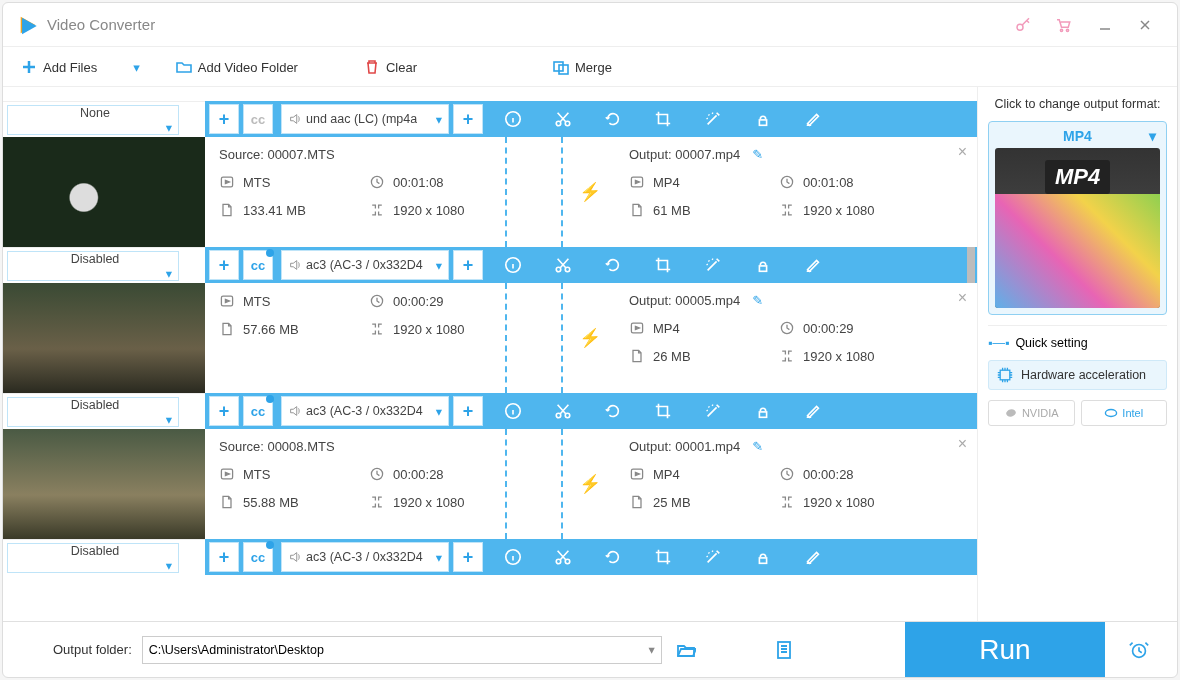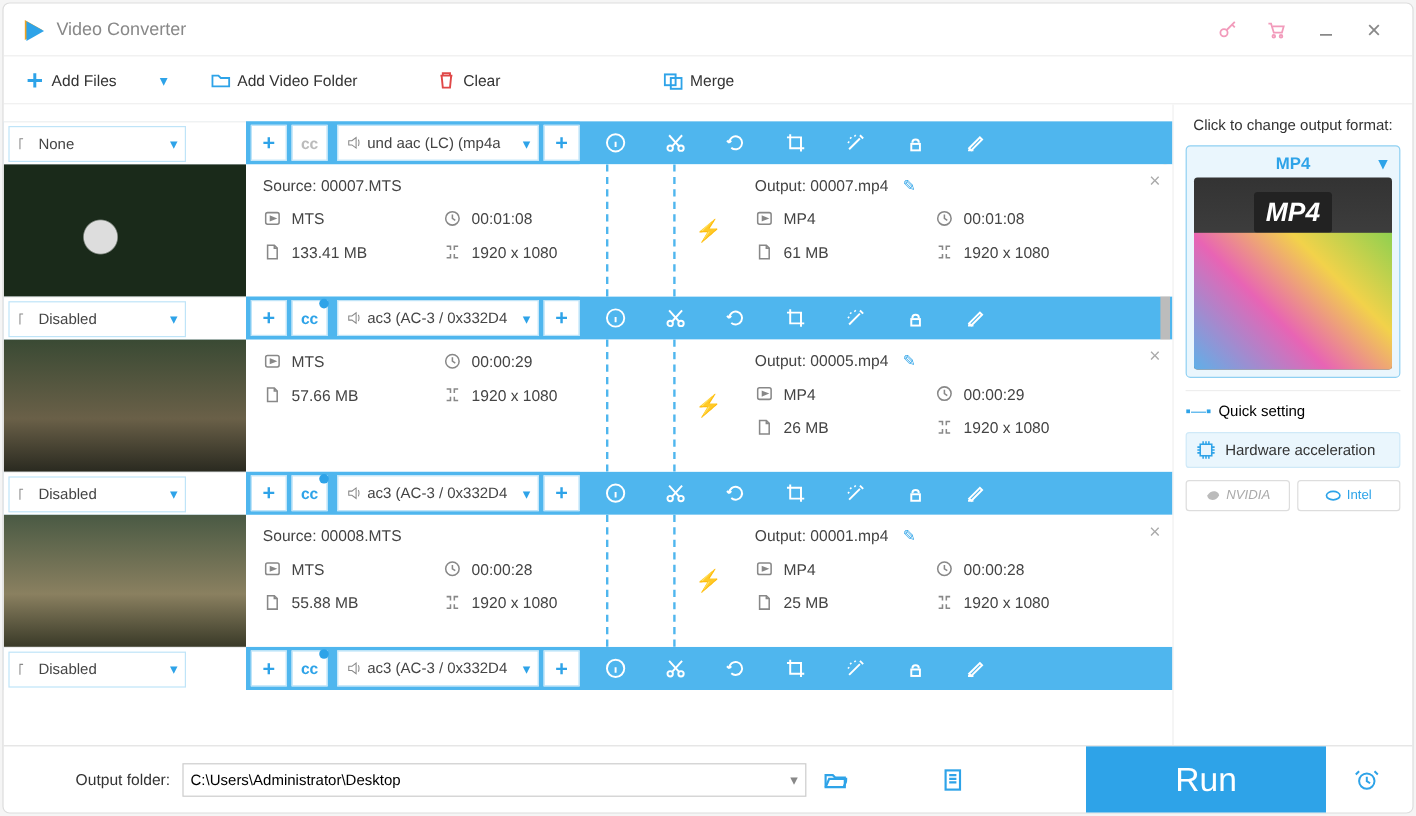--- a/index.html
+++ b/index.html
@@ -31,51 +31,51 @@
 .cell { display: inline-flex; align-items: center; gap: 8px; }
 .mid-arrow { width: 48px; display: flex; align-items: center; justify-content: center; }
 .dash-col { position: absolute; top: 0; bottom: 0; border-left: 2px dashed #4fb6ee; }
 .close-x { position: absolute; right: 10px; top: 6px; color: #aaa; font-size: 16px; }
 .edit-ic { color: #2ea3e8; margin-left: 6px; }
 
 .action-row { height: 36px; background: #4fb6ee; display: flex; align-items: center; }
 .action-left { width: 202px; height: 100%; background: #fff; display: flex; align-items: center; gap: 4px; padding: 0 4px; border-top: 1px solid #eee; }
 .chip { height: 30px; background: #fff; border: 1px solid #bfe4f8; display: inline-flex; align-items: center; font-size: 12.5px; color: #444; padding: 0 6px; }
 .chip .chev { color: #2ea3e8; margin-left: auto; padding-left: 6px; }
-.sub-chip { width: 148px; }
+.sub-chip { width: 172px; flex-direction: column; }
 .sq-btn { width: 30px; height: 30px; background: #fff; border: 1px solid #bfe4f8; display: inline-flex; align-items: center; justify-content: center; color: #2ea3e8; font-weight: bold; font-size: 18px; }
 .cc-btn { font-size: 13px; font-weight: 700; }
 .audio-chip { width: 168px; margin-left: 4px; }
 .ar-icons { flex: 1; display: flex; align-items: center; gap: 30px; padding-left: 20px; }
 .ar-ic { color: #fff; width: 20px; height: 20px; display: inline-flex; align-items: center; justify-content: center; }
 .action-right-spacer { height:100%; display:flex; align-items:center; background:#4fb6ee; }
 
 .bottom { height: 56px; border-top: 1px solid #e0e0e0; display: flex; align-items: center; padding: 0 14px; gap: 10px; }
-.out-lbl { font-size: 13px; color: #333; margin-left: 46px; }
+.out-lbl { font-size: 13px; color: #333; margin-left: 36px; }
 .out-input { flex: 0 0 520px; height: 28px; border: 1px solid #ccc; font-size: 12.5px; padding: 0 6px; display: flex; align-items: center; justify-content: space-between; }
 .bot-ic { color: #2ea3e8; width: 28px; height: 28px; display: inline-flex; align-items: center; justify-content: center; }
 .run-btn { width: 200px; height: 56px; background: #2ea3e8; color: #fff; font-size: 28px; display: inline-flex; align-items: center; justify-content: center; margin-left: auto; }
 .alarm-ic { width: 48px; height: 56px; display: inline-flex; align-items: center; justify-content: center; color: #2ea3e8; }
 
 .side-title { font-size: 12.5px; color: #333; text-align: center; }
 .fmt-card { border: 1px solid #8fd0f2; background: #eaf6fd; border-radius: 4px; padding: 6px; }
 .fmt-head { display: flex; justify-content: center; align-items: center; color: #2ea3e8; font-size: 14px; font-weight: 600; position: relative; padding-bottom: 4px; }
 .fmt-head .chev { position: absolute; right: 4px; }
 .fmt-img { width: 100%; height: 160px; background: linear-gradient(#333,#555); border-radius: 3px; display: flex; flex-direction: column; align-items: center; justify-content: flex-start; overflow:hidden; }
 .mp4-banner { background:#222; color:#fff; font-size:22px; font-style:italic; font-weight:700; padding:4px 10px; margin-top:12px; border-radius:3px; }
 .balloons { flex:1; width:100%; background: linear-gradient(45deg,#5fb0e8,#e864b4 40%, #f2d24a 70%, #8fd050); }
 .param-btn, .hw-btn { background: #eaf6fd; border: 1px solid #cfe9f8; height: 30px; display: flex; align-items: center; gap: 8px; font-size: 12.5px; color: #333; padding: 0 8px; border-radius: 3px; }
 .quick-lbl { font-size: 12.5px; display: flex; align-items: center; gap: 6px; }
 .slider-wrap { font-size: 10.5px; color: #666; }
 .slider-row { display: flex; justify-content: space-between; }
 .slider-track { height: 3px; background: linear-gradient(to right, #6cc06c, #f0c419, #e85050); position: relative; margin: 4px 0; }
 .slider-thumb { position: absolute; left: -2px; top: -4px; width: 10px; height: 10px; border: 1px solid #aaa; background:#fff; border-radius: 50%; }
 .accel-row { display: flex; gap: 6px; }
 .accel-chip { flex:1; border:1px solid #ddd; height:26px; display:flex; align-items:center; justify-content:center; gap:4px; font-size:11px; border-radius:3px; }
-.nvidia { color:#aaa;font-style:italic; }
+.nvidia { color:#aaa; }
 .intel { color:#2ea3e8; }
 
 svg { display:block; }
 .muted-ic { color:#888; }
 .bolt { color:#ff8a1f; font-size:18px; }
 .gear-dot { position:absolute; top:-2px; right:-2px; width:8px; height:8px; background:#2ea3e8; border-radius:50%; }
 .cc-wrap { position:relative; }
 
 .scrollbar-fake { position:absolute; right:2px; top:50px; width:8px; height:220px; background:#bcbcbc; border-radius:4px; }
 </style>

